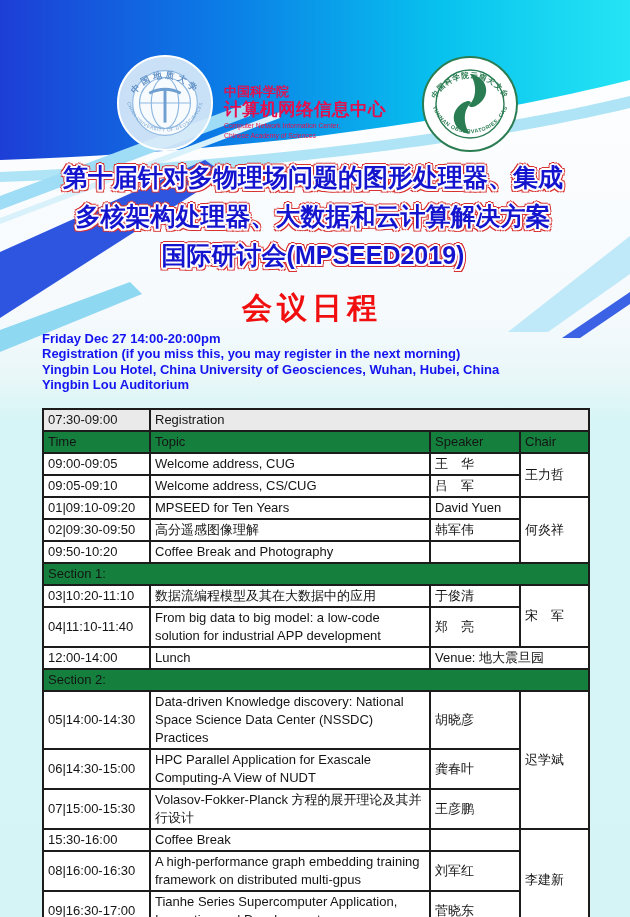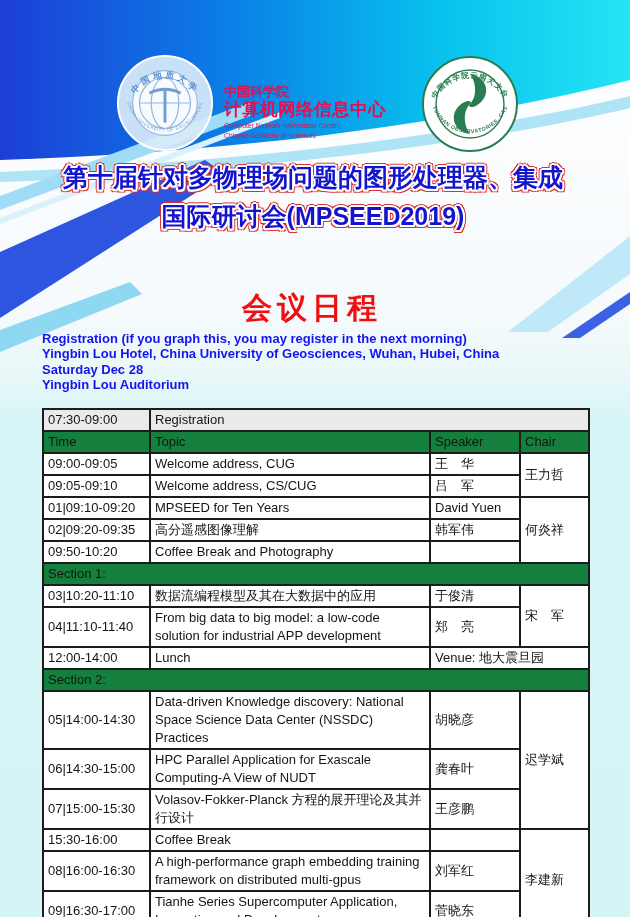--- a/index.html
+++ b/index.html
@@ -123,28 +123,29 @@
         <textPath href="#ynTop" startOffset="50%" text-anchor="middle">中国科学院云南天文台</textPath>
       </text>
       <text font-size="5.4" fill="#2a7d52" font-weight="bold" letter-spacing="0.5">
         <textPath href="#ynBot" startOffset="50%" text-anchor="middle">YUNNAN OBSERVATORIES, CAS</textPath>
       </text>
     </svg>
   </div>
 
   <div class="title">
     <div class="title-line">第十届针对多物理场问题的图形处理器、集成</div>
+    <div class="title-line">多核架构处理器、大数据和云计算解决方案</div>
     <div class="title-line">国际研讨会(MPSEED2019)</div>
   </div>
   <div class="subtitle">会议日程</div>
 
   <div class="info">
-    <div>Registration (if you graph this, you may register in the next morning)</div>
+    <div>Friday Dec 27 14:00-20:00pm</div>
+    <div>Registration (if you miss this, you may register in the next morning)</div>
     <div>Yingbin Lou Hotel, China University of Geosciences, Wuhan, Hubei, China</div>
-    <div>Saturday Dec 28</div>
     <div>Yingbin Lou Auditorium</div>
   </div>
 
   <table class="schedule">
     <colgroup>
         <col style="width:107px">
         <col style="width:280px">
         <col style="width:90px">
         <col style="width:69px">
       </colgroup>
@@ -170,21 +171,21 @@
           <td>Welcome address, CS/CUG</td>
           <td>吕　军</td>
         </tr>
         <tr>
           <td>01|09:10-09:20</td>
           <td>MPSEED for Ten Years</td>
           <td>David Yuen</td>
           <td rowspan="3">何炎祥</td>
         </tr>
         <tr>
-          <td>02|09:20-09:35</td>
+          <td>02|09:30-09:50</td>
           <td>高分遥感图像理解</td>
           <td>韩军伟</td>
         </tr>
         <tr>
           <td>09:50-10:20</td>
           <td>Coffee Break and Photography</td>
           <td></td>
         </tr>
         <tr class="bg-gray">
           <td colspan="4" class="b">Section 1:</td>

